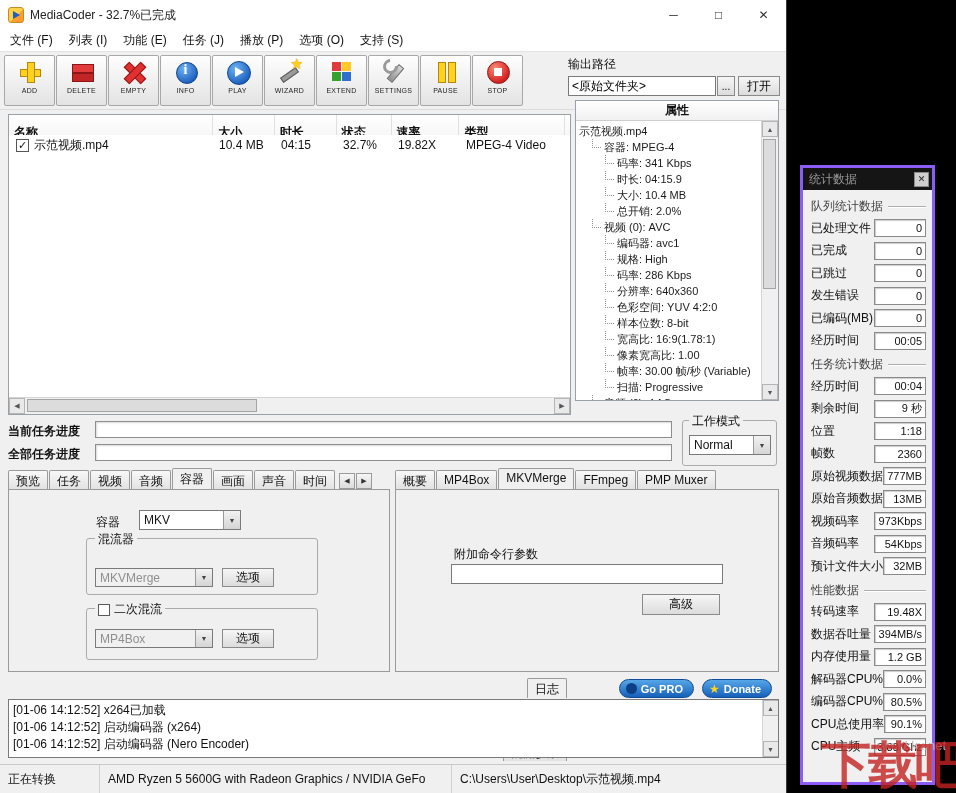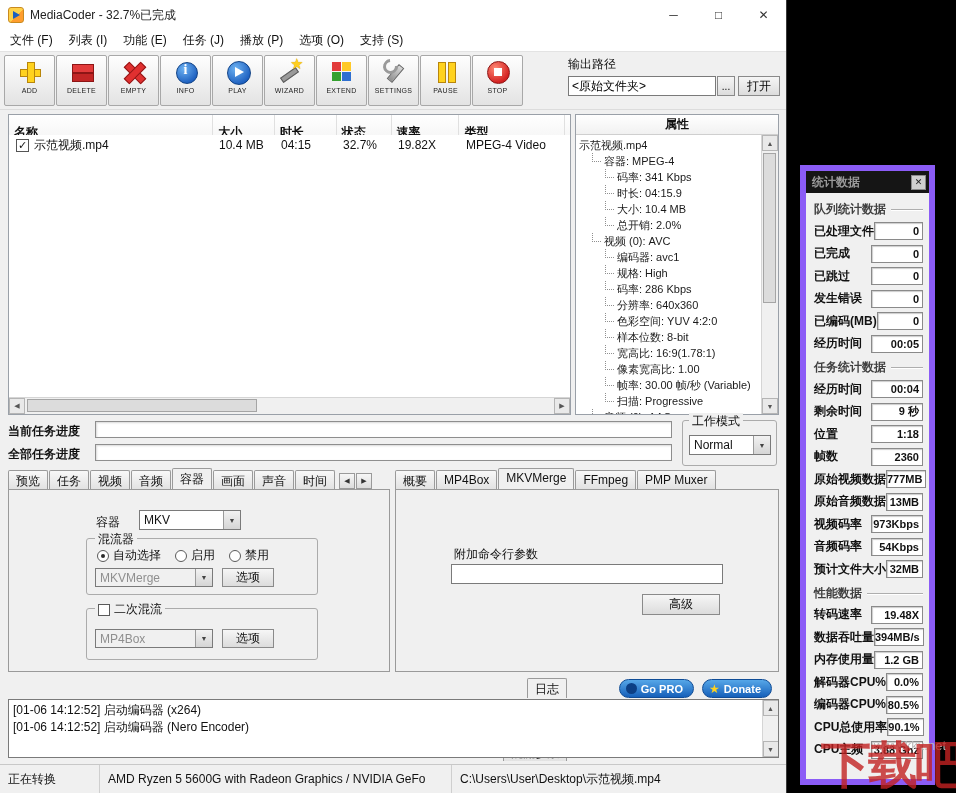--- a/index.html
+++ b/index.html
@@ -86,21 +86,21 @@
   .vscroll{position:absolute;right:0;top:20px;bottom:0;width:17px;background:#f0f0f0;border-left:1px solid #d5d5d5;
            display:flex;flex-direction:column;align-items:center;}
   .sb-btn{width:16px;height:16px;background:#e9e9e9;border:1px solid #b5b5b5;color:#555;font-size:7px;
           display:flex;align-items:center;justify-content:center;flex:0 0 auto;}
   .sb-track{flex:1;position:relative;align-self:stretch;}
   .sb-thumb{position:absolute;background:#dcdcdc;border:1px solid #a5a5a5;}
   .sb-thumb.h{left:2px;top:1px;height:13px;width:230px;}
   .sb-thumb.v{top:2px;left:1px;width:13px;height:150px;}
 
   
-  .props{position:absolute;left:575px;top:114px;width:204px;height:301px;border:1px solid #9aa0a8;background:#fff;}
+  .props{position:absolute;left:575px;top:100px;width:204px;height:301px;border:1px solid #9aa0a8;background:#fff;}
   .props-header{height:20px;background:linear-gradient(#ffffff,#f1f1f1);border-bottom:1px solid #cfcfcf;
                 display:flex;align-items:center;justify-content:center;font-size:12px;font-weight:bold;color:#111;}
   .prop-tree{position:absolute;top:20px;left:0;right:17px;bottom:0;overflow:hidden;padding-top:2px;background:#fff;}
   .tree-row{display:flex;align-items:center;height:16px;font-size:11px;color:#1a1a1a;white-space:nowrap;}
   .elbow{flex:0 0 9px;width:9px;height:9px;border-left:1px dotted #8f8f8f;border-bottom:1px dotted #8f8f8f;margin:-7px 3px 0 0;}
 
   
   .progress-area{position:absolute;left:8px;top:420px;width:771px;height:46px;}
   .p-label{position:absolute;left:0;font-size:12px;font-weight:bold;color:#111;white-space:nowrap;}
   .pbar{position:absolute;left:87px;width:577px;height:17px;border:1px solid #8e8e8e;background:#fff;padding:1px;
@@ -170,21 +170,21 @@
 
   
   .statusbar{position:absolute;left:0;bottom:0;width:100%;height:29px;background:#f0f0f0;border-top:1px solid #c8c8c8;display:flex;}
   .sb-cell{border-right:1px solid #cfcfcf;padding:0 8px;display:flex;align-items:center;font-size:12px;color:#111;
            white-space:nowrap;overflow:hidden;}
   .sb-status{width:100px;flex:0 0 auto;}
   .sb-cpu{width:352px;flex:0 0 auto;}
   .sb-file{flex:1;border-right:none;}
 
   
-  .stats-window{position:absolute;left:800px;top:165px;width:135px;height:620px;background:#f0f0f0;border:6px solid #8b5cf6;z-index:10;font-weight:bold;}
+  .stats-window{position:absolute;left:800px;top:165px;width:135px;height:620px;background:#f0f0f0;border:3px solid #8b5cf6;z-index:10;}
   .stats-titlebar{height:22px;background:#151515;display:flex;align-items:center;padding:0 3px 0 6px;}
   .stats-title{font-size:12px;color:#9a9a9a;flex:1;}
   .stats-close{width:15px;height:15px;background:#cfcfcf;border:1px solid #8a8a8a;color:#222;font-size:9px;
                display:flex;align-items:center;justify-content:center;}
   .stats-body{position:absolute;top:22px;left:0;right:0;bottom:0;padding:4px 6px 2px 8px;overflow:hidden;}
   .sec-head{display:flex;align-items:center;margin:4px 0 2px;gap:5px;}
   .sec-title{font-size:12px;color:#404040;white-space:nowrap;}
   .sec-line{flex:1;height:1px;background:#aeaeae;box-shadow:0 1px 0 #fff;}
   .stat-row{display:flex;align-items:center;justify-content:space-between;height:22.5px;}
   .stat-label{font-size:12px;color:#111;white-space:nowrap;}
@@ -428,34 +428,20 @@
     </div>
 
   <div class="panel" id="panel-left">
     <span class="ct-label">容器</span>
     <div class="combo ct-combo">
       <span>MKV</span>
       <span class="dd">▼</span>
     </div>
     <div class="groupbox" id="gb-muxer">
       <span class="gb-title">混流器</span>
-      <div class="radio-row" id="muxer-radios">
-          <span class="radio-wrap">
-            <span class="radio sel"></span>
-            <span class="radio-label">自动选择</span>
-          </span>
-          <span class="radio-wrap">
-            <span class="radio"></span>
-            <span class="radio-label">启用</span>
-          </span>
-          <span class="radio-wrap">
-            <span class="radio"></span>
-            <span class="radio-label">禁用</span>
-          </span>
-        </div>
       <div class="combo disabled gb-combo">
         <span>MKVMerge</span>
         <span class="dd">▼</span>
       </div>
       <span class="gb-btn">选项</span>
     </div>
     <div class="groupbox" id="gb-secondary">
       <span class="gb-title">
         <span class="cb"></span>
         <span>二次混流</span>
@@ -486,20 +472,21 @@
         <span>Go PRO</span>
       </span>
     <span class="pill">
         <span class="star">★</span>
         <span>Donate</span>
       </span>
   </div>
 
   <div class="logbox">
     <div class="log-lines" id="log-lines">
+        <div class="log-line">[01-06 14:12:52] x264已加载</div>
         <div class="log-line">[01-06 14:12:52] 启动编码器 (x264)</div>
         <div class="log-line">[01-06 14:12:52] 启动编码器 (Nero Encoder)</div>
       </div>
     <div class="log-vscroll">
       <span class="sb-btn">▲</span>
       <span class="sb-track"></span>
       <span class="sb-btn">▼</span>
     </div>
   </div>
 

